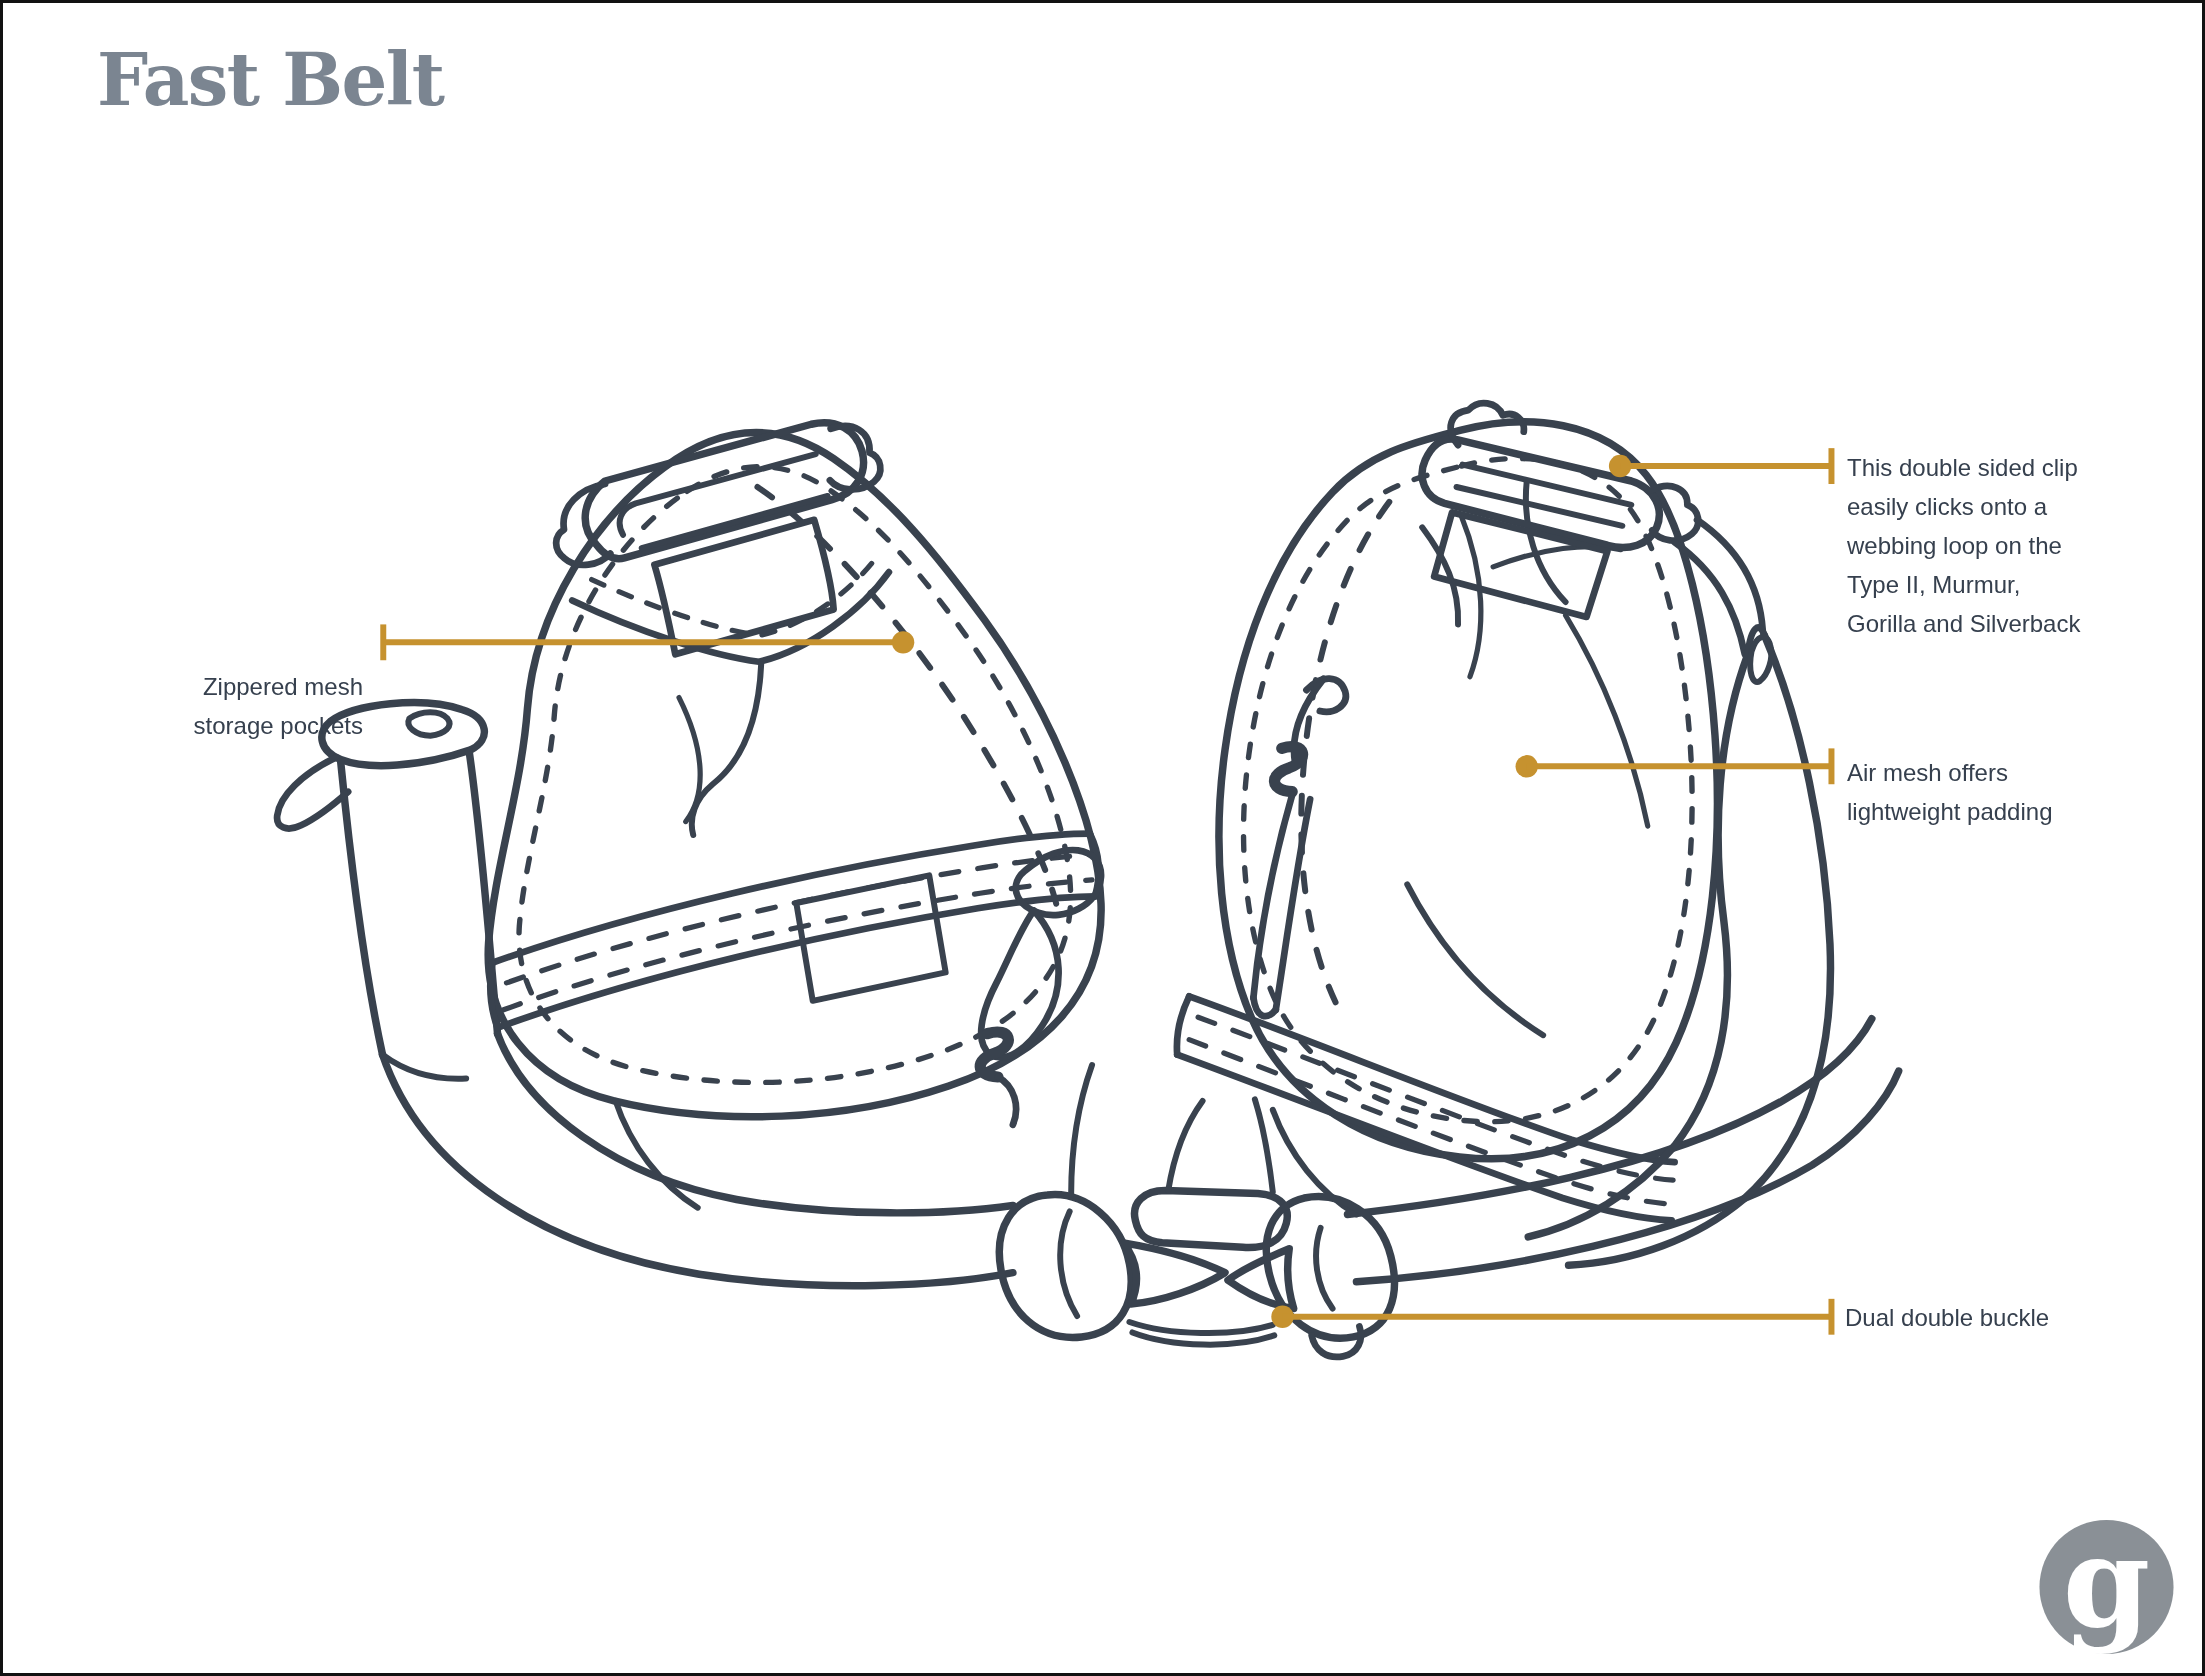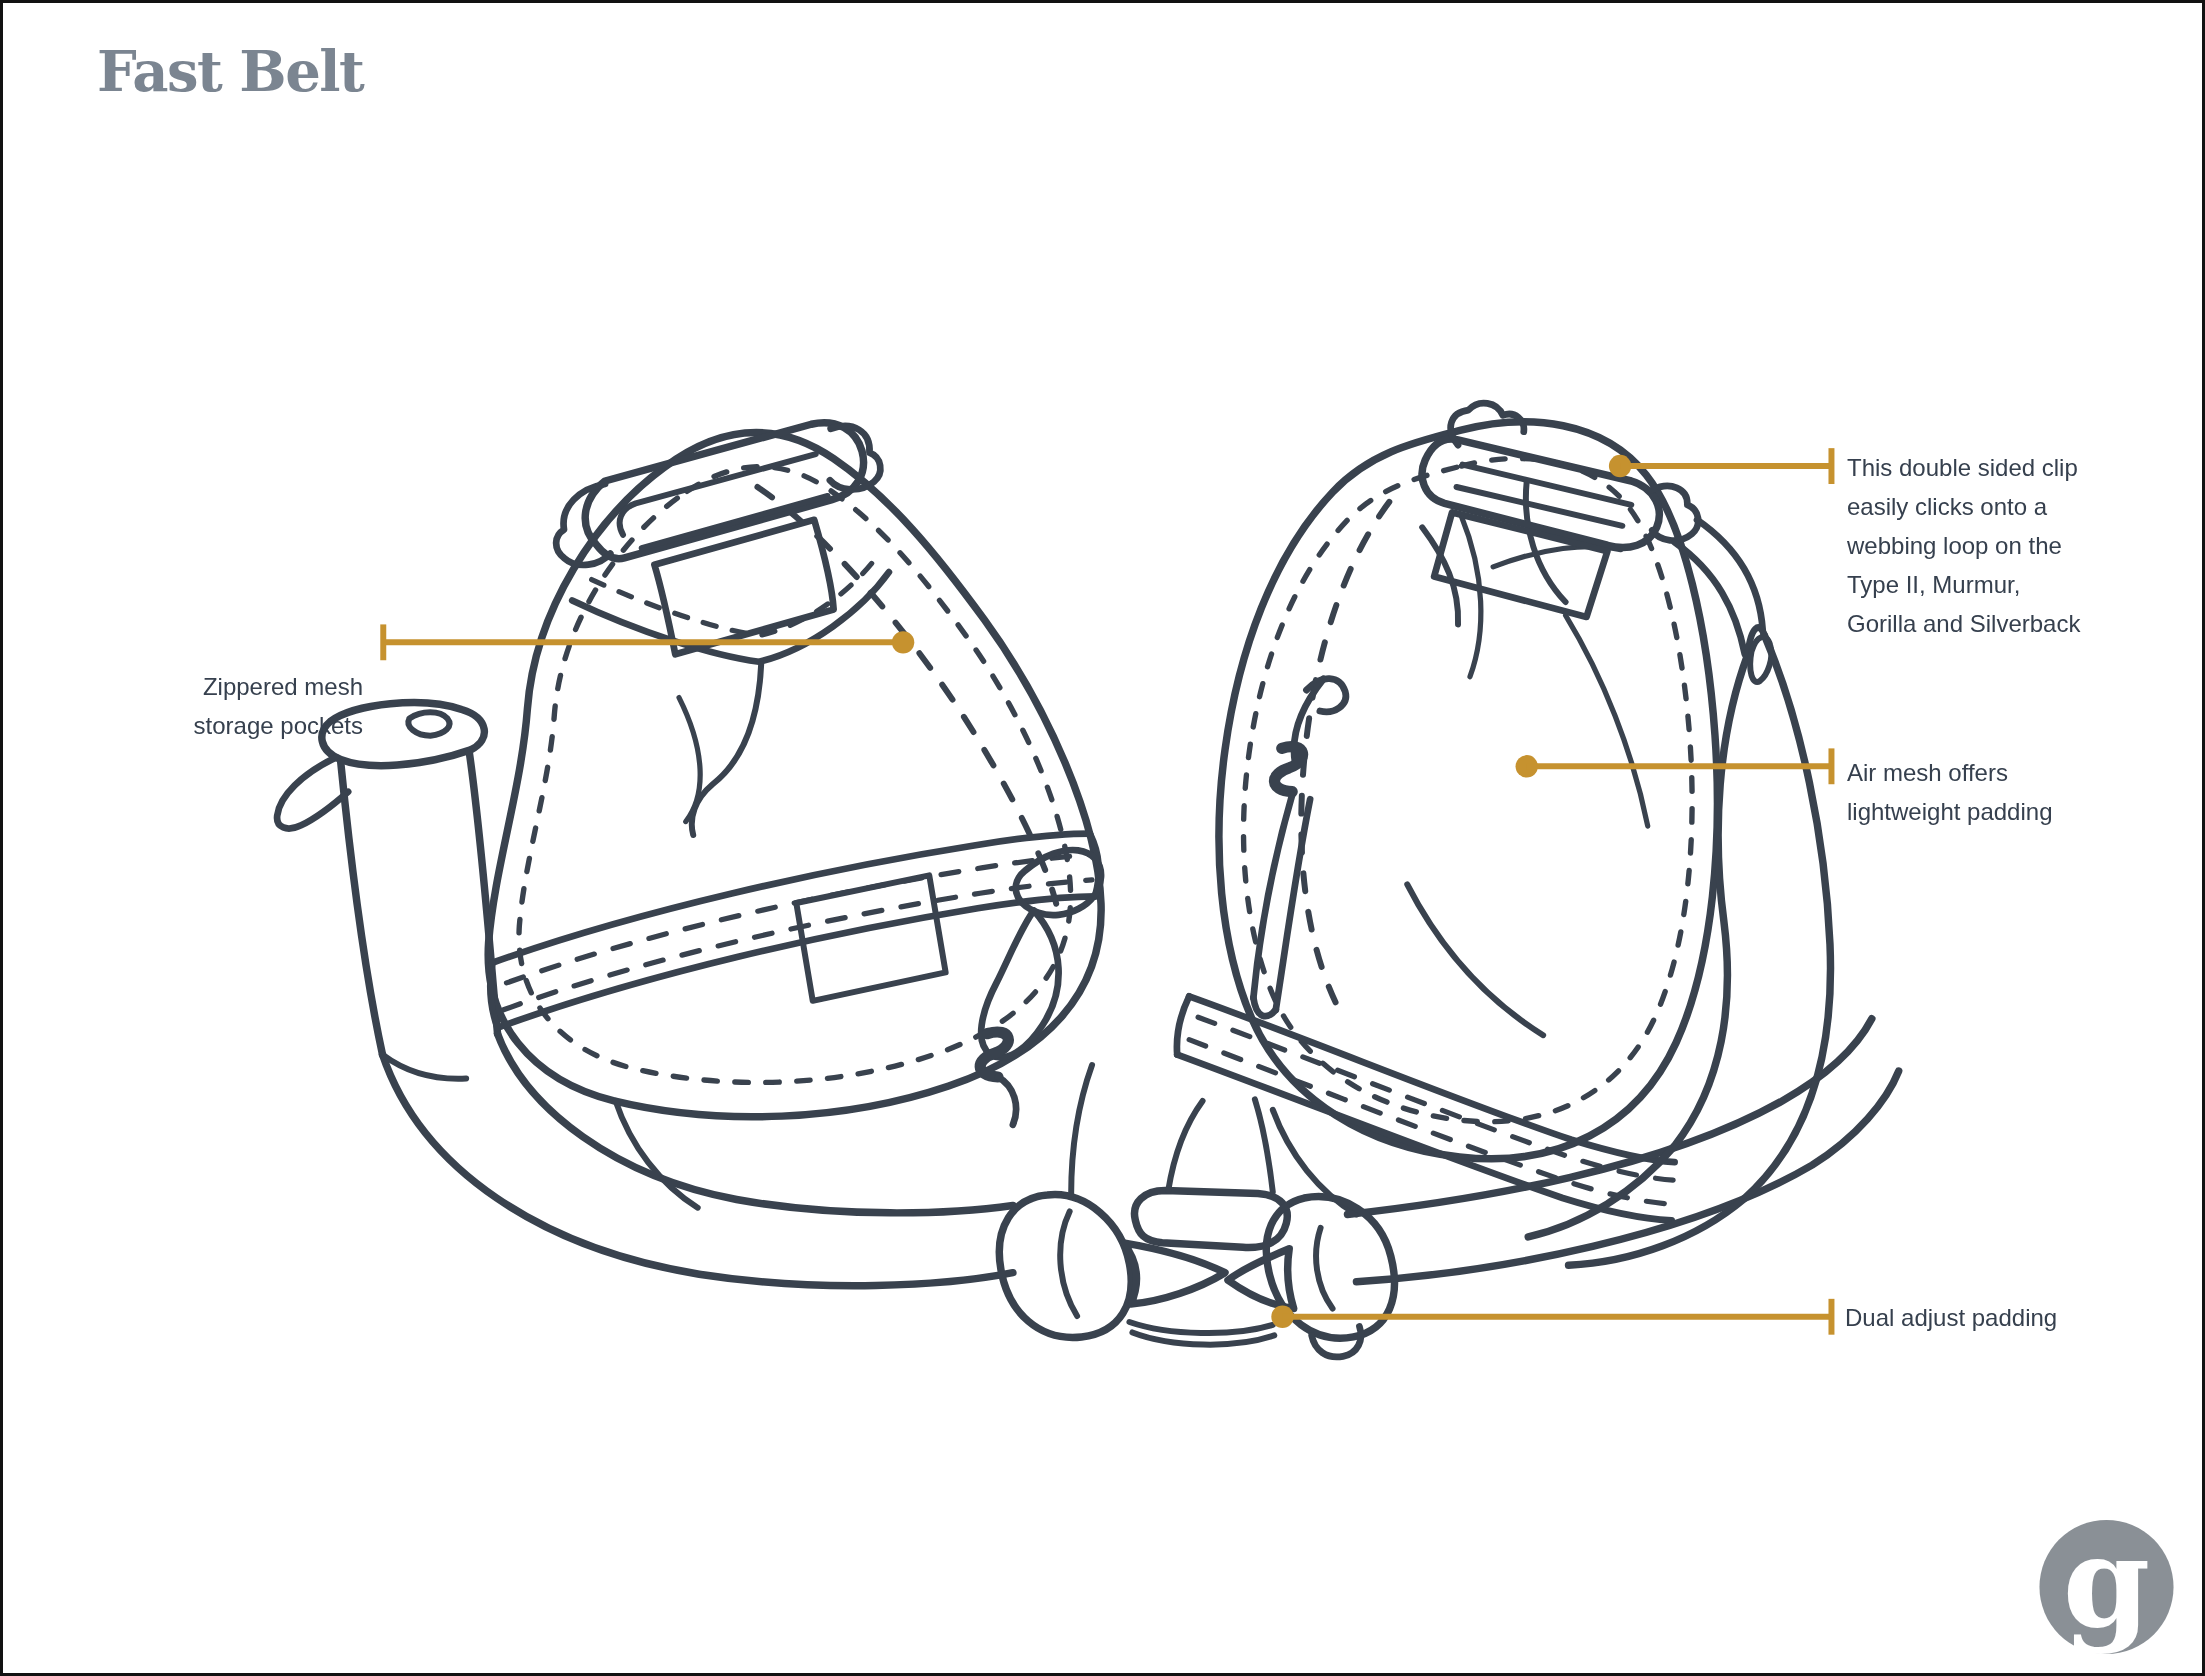--- a/index.html
+++ b/index.html
@@ -9,21 +9,21 @@
     background:#ffffff;
     border:3.7px solid #121212;
     box-sizing:border-box;
     overflow:hidden;
     font-family:"Liberation Sans","DejaVu Sans",sans-serif;
   }
   .title{
     position:absolute;left:94px;top:39px;
     font-family:"DejaVu Serif","Liberation Serif",serif;
     font-weight:700;
-    font-size:56px;line-height:1.05;
+    font-size:72px;line-height:1.05;
     color:#7b8591;
     letter-spacing:-1.5px;
   }
   .illustration{position:absolute;left:0;top:0;width:2205px;height:1676px;}
   .note{
     position:absolute;
     color:#36404e;
     font-size:24px;line-height:39px;
     white-space:pre-line;
   }
@@ -196,21 +196,21 @@
 
   <div class="note note-left">Zippered mesh
 storage pockets</div>
   <div class="note note-clip">This double sided clip
 easily clicks onto a
 webbing loop on the
 Type II, Murmur,
 Gorilla and Silverback</div>
   <div class="note note-mesh">Air mesh offers
 lightweight padding</div>
-  <div class="note note-buckle">Dual adjust padding</div>
+  <div class="note note-buckle">Dual double buckle</div>
 
   <div class="logo">
     <svg viewBox="0 0 192 192" width="143" height="143">
       <circle cx="96" cy="94" r="90" fill="#8a9096"></circle>
       <text x="96" y="102" text-anchor="middle" dominant-baseline="middle" font-family="DejaVu Serif, Liberation Serif, serif" font-weight="700" font-size="168" fill="#ffffff">g</text>
     </svg>
   </div>
 
 </div>
 

